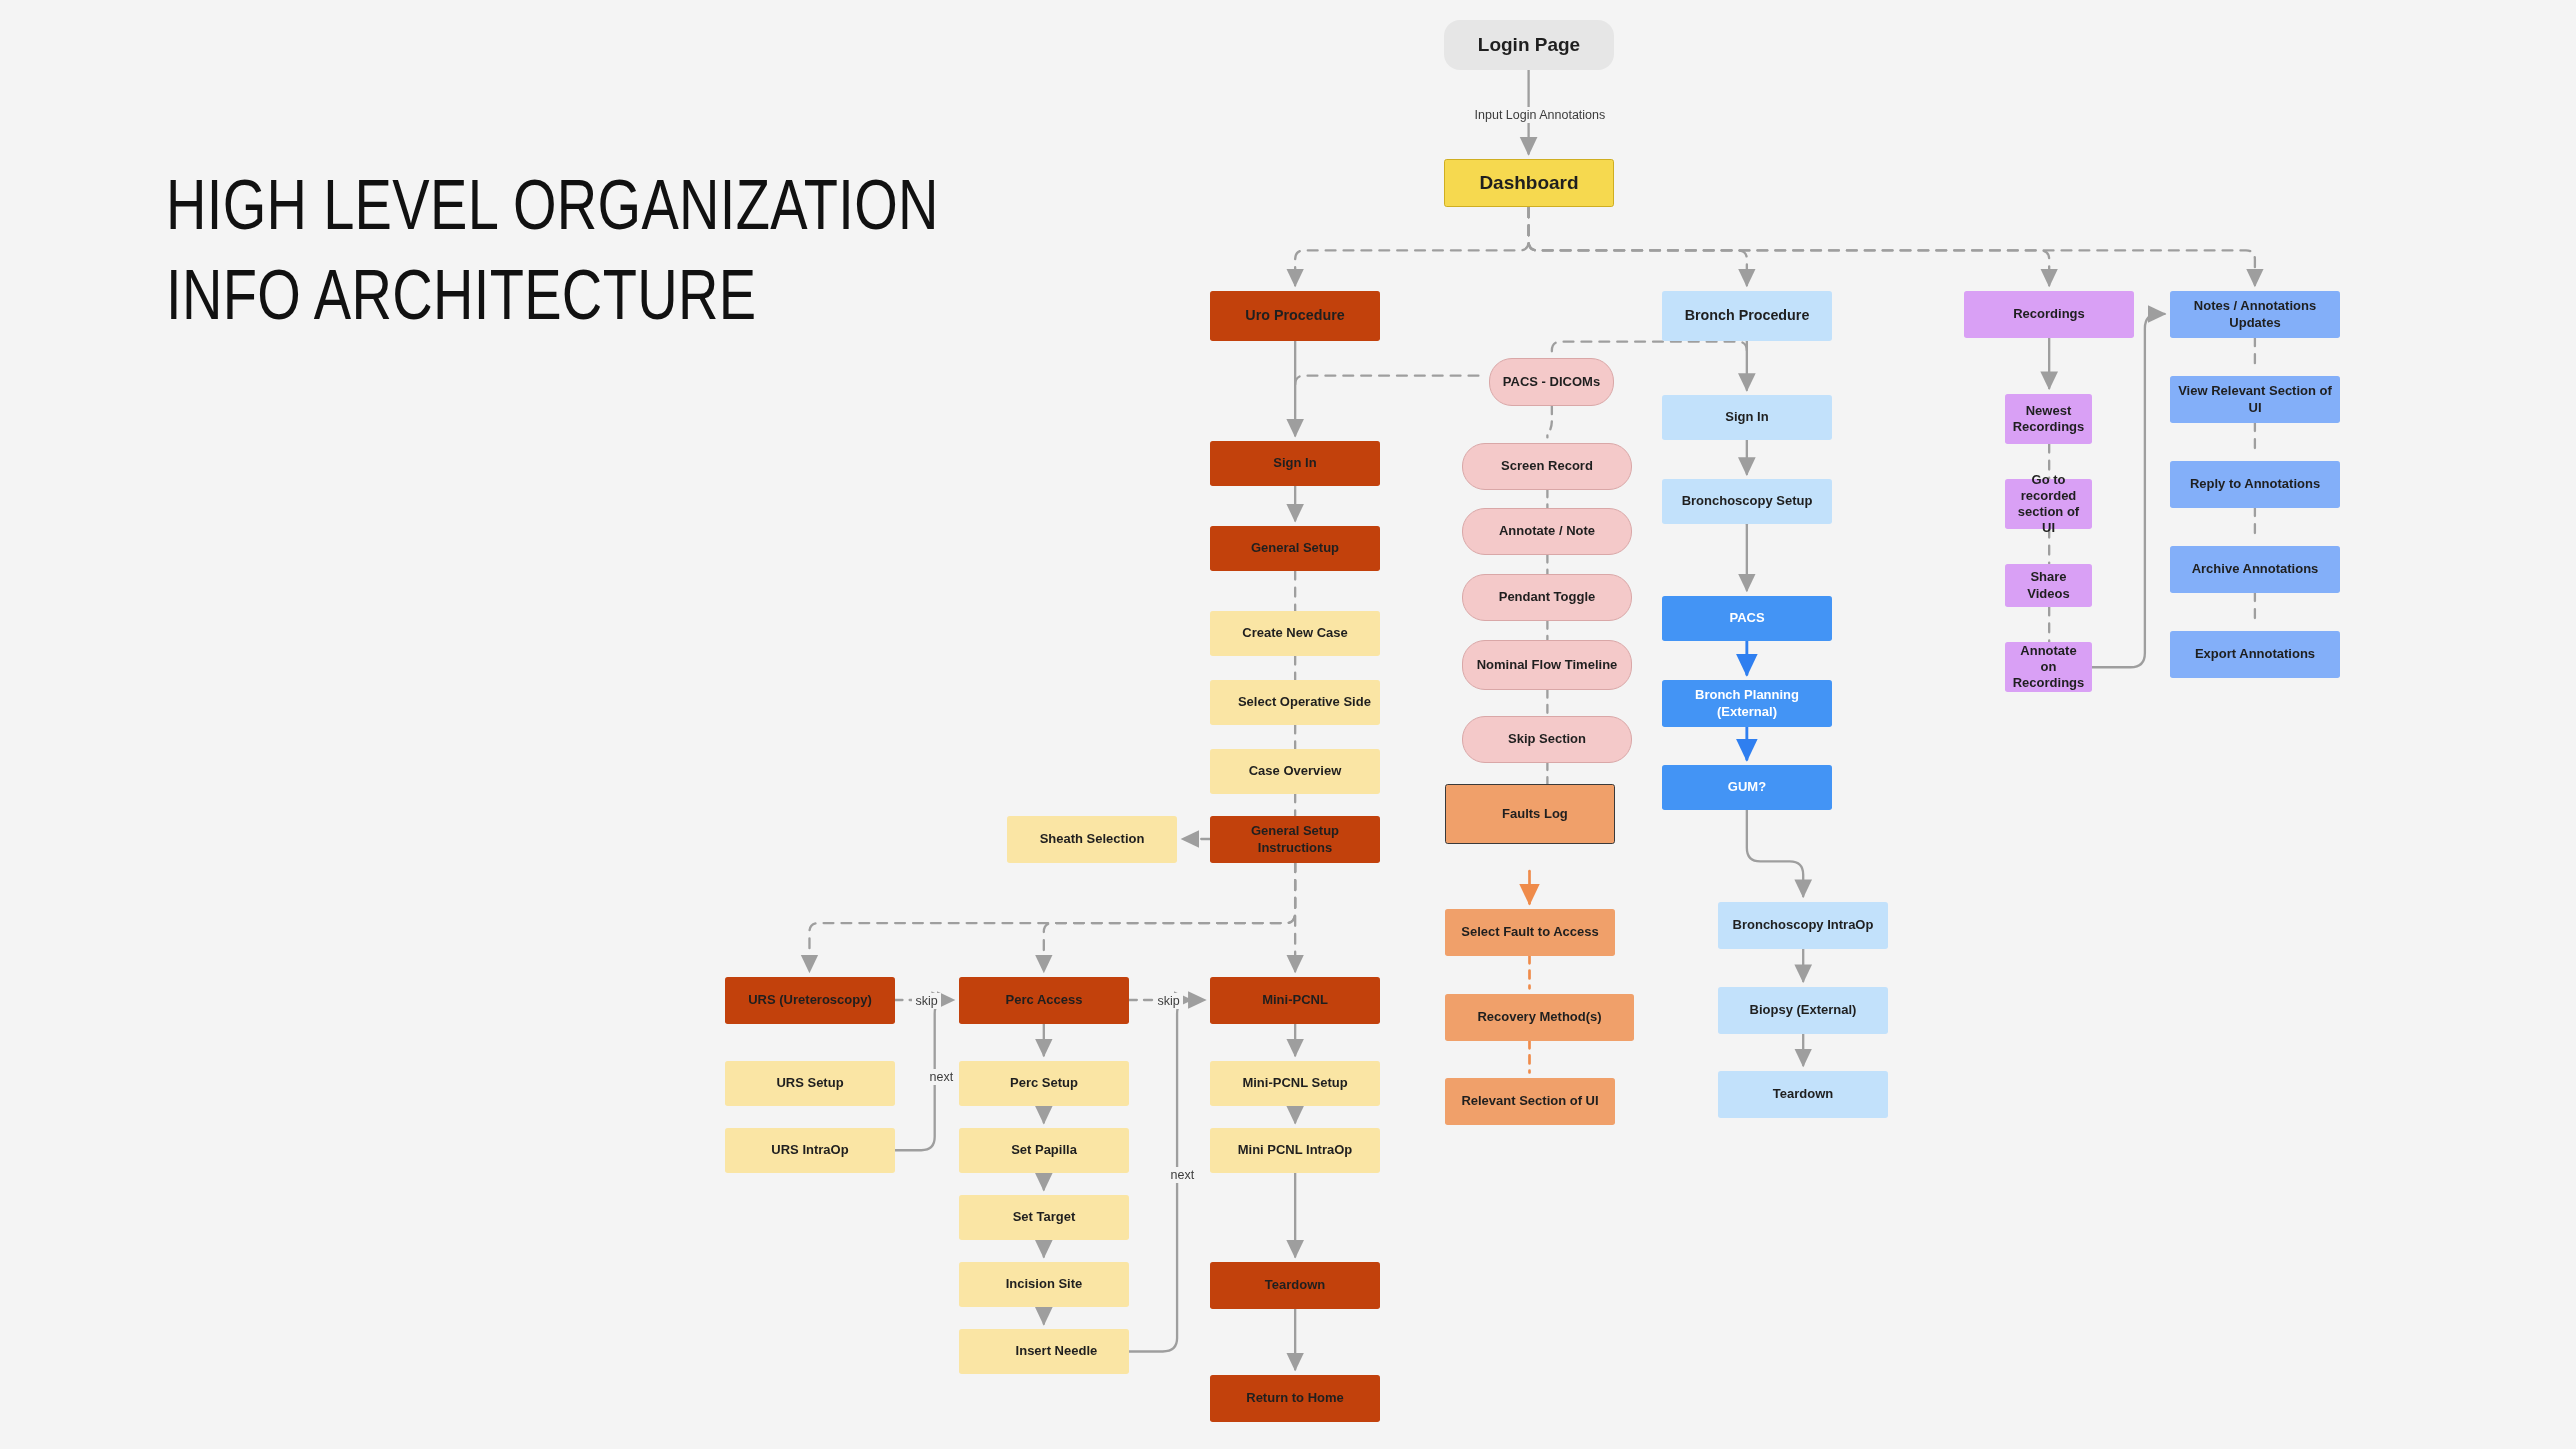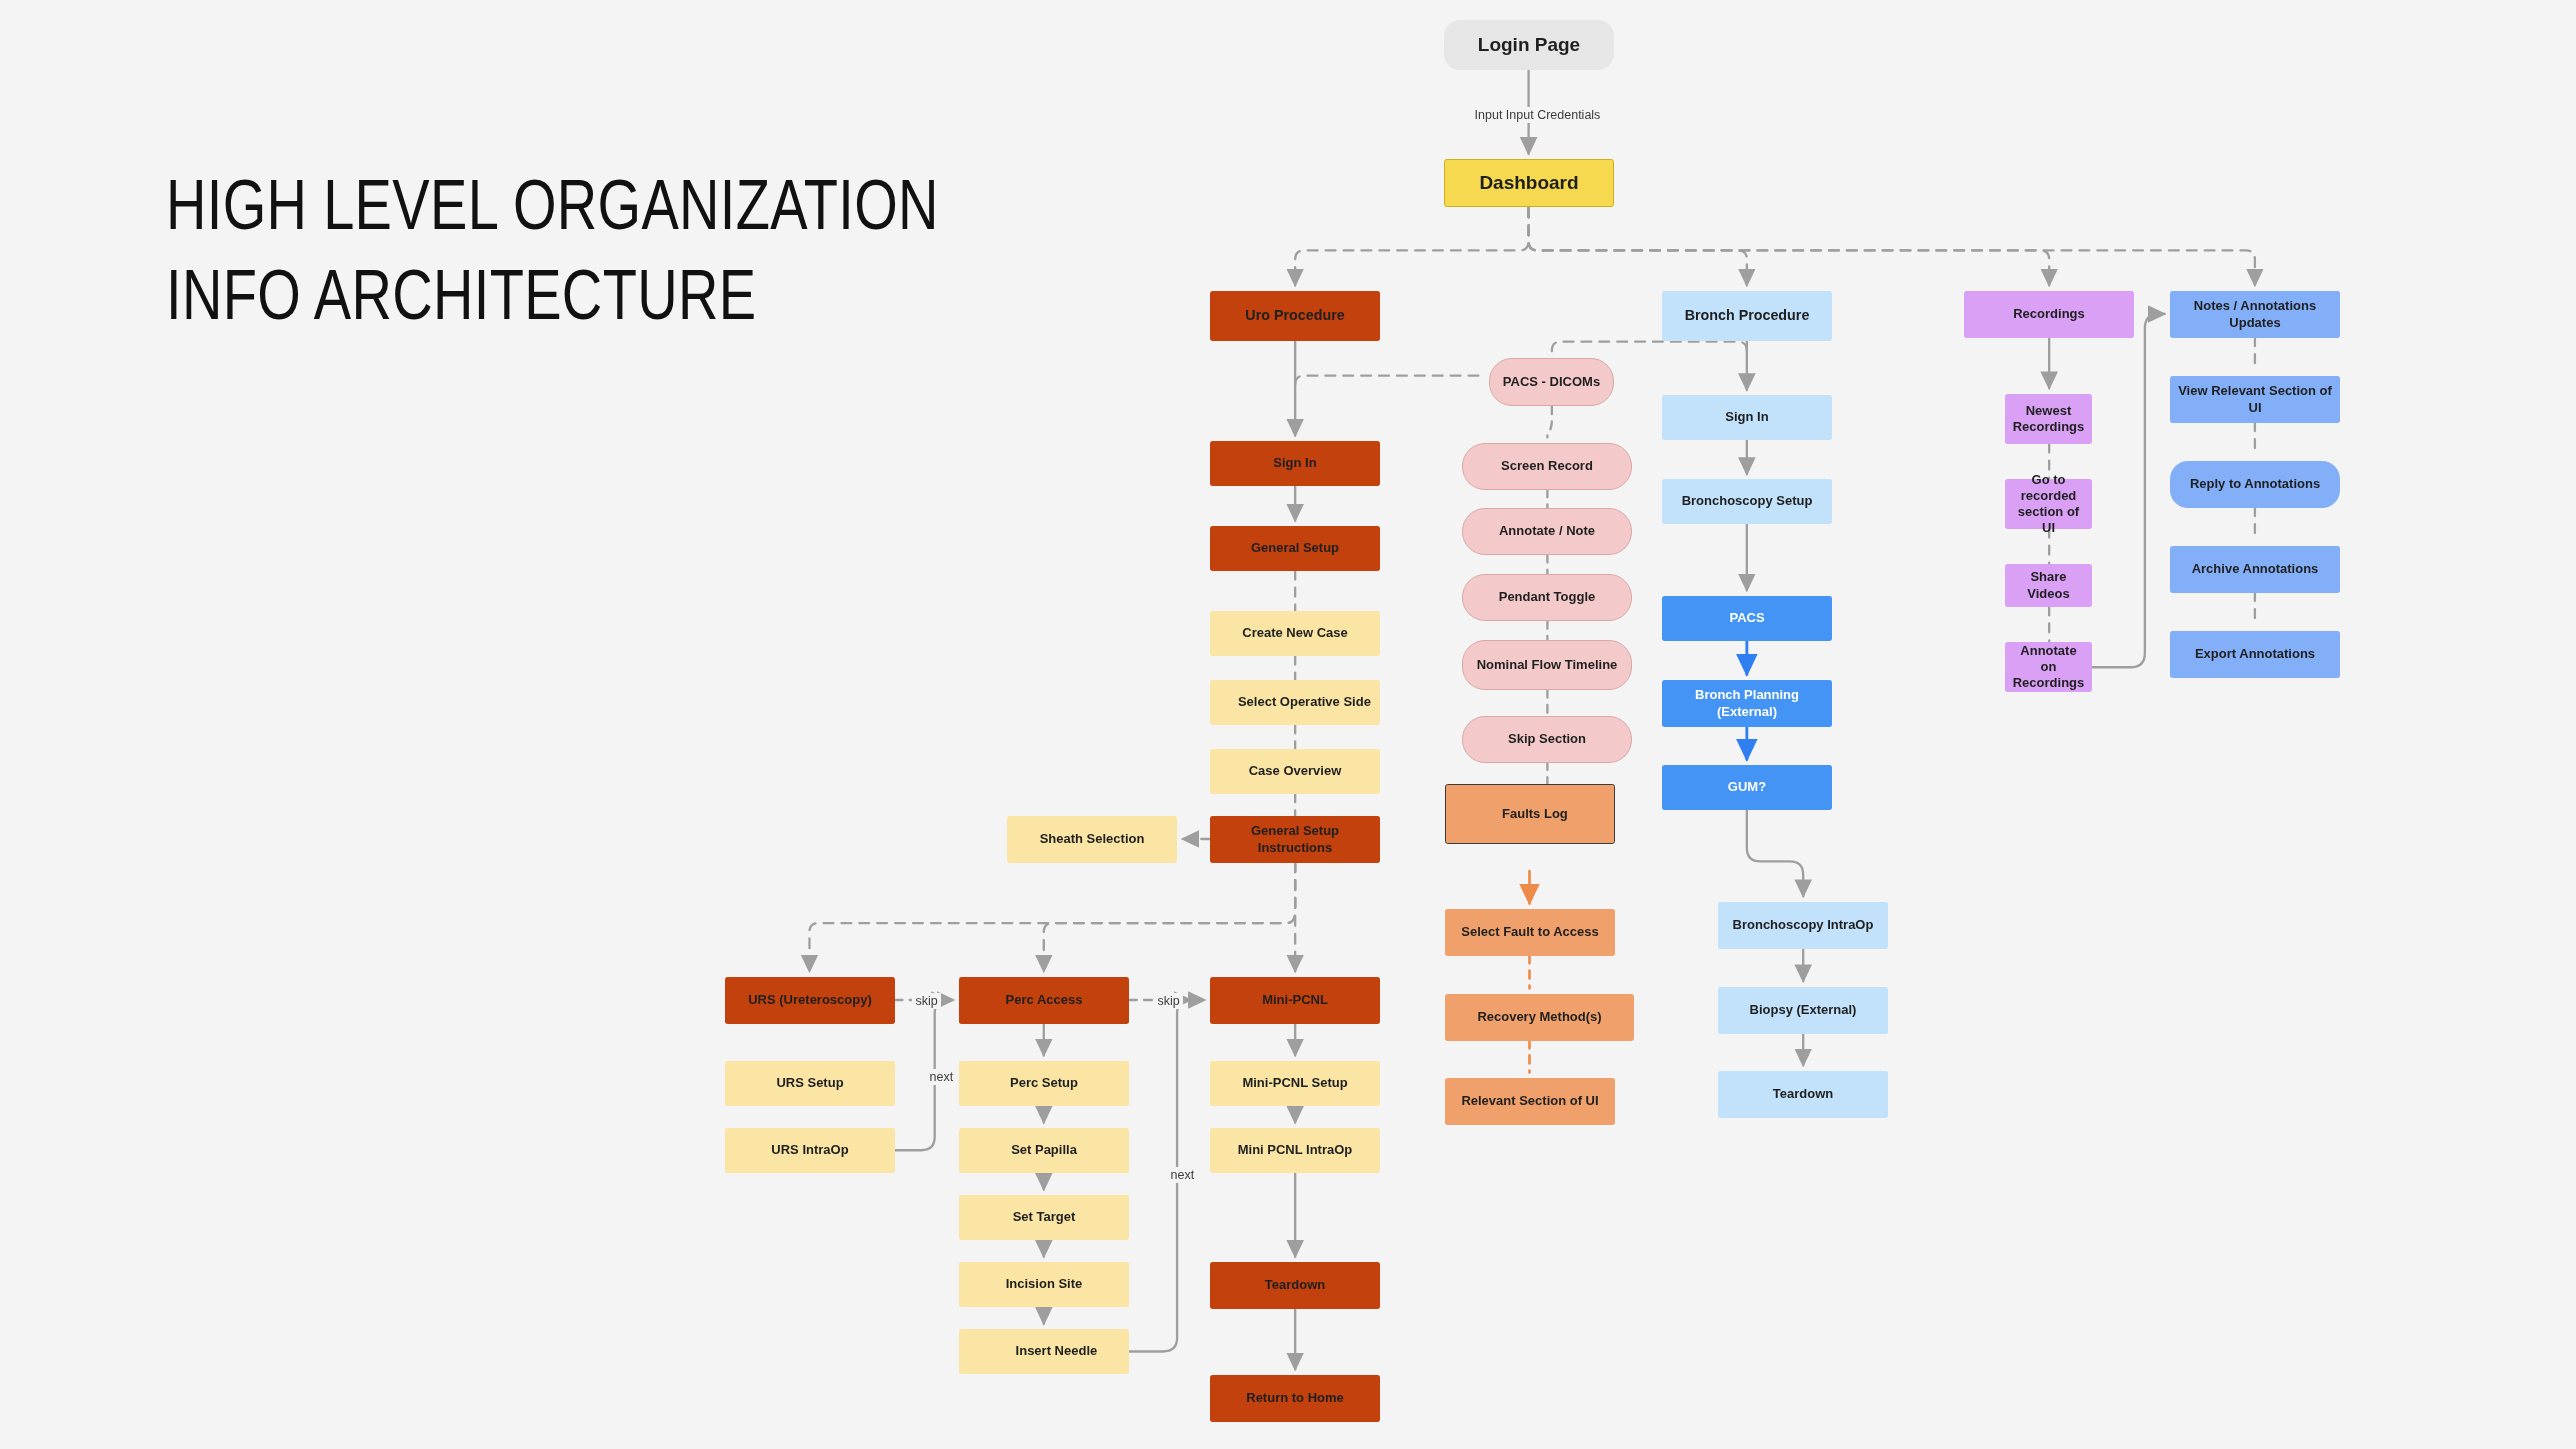--- a/index.html
+++ b/index.html
@@ -199,25 +199,25 @@
       <div class="node sq c-lightblue sm" style="left: 1718px; top: 902px; width: 170px; height: 47px;">Bronchoscopy IntraOp</div>
       <div class="node sq c-lightblue sm" style="left: 1718px; top: 987px; width: 170px; height: 47px;">Biopsy (External)</div>
       <div class="node sq c-lightblue sm" style="left: 1718px; top: 1071px; width: 170px; height: 47px;">Teardown</div>
       <div class="node sq c-purple sm" style="left: 1964px; top: 291px; width: 170px; height: 47px;">Recordings</div>
       <div class="node sq c-purple sm" style="left: 2005px; top: 394px; width: 87px; height: 50px;">Newest Recordings</div>
       <div class="node sq c-purple sm" style="left: 2005px; top: 479px; width: 87px; height: 50px;">Go to recorded section of UI</div>
       <div class="node sq c-purple sm" style="left: 2005px; top: 564px; width: 87px; height: 43px;">Share Videos</div>
       <div class="node sq c-purple sm" style="left: 2005px; top: 642px; width: 87px; height: 50px;">Annotate on Recordings</div>
       <div class="node sq c-periwinkle sm" style="left: 2170px; top: 291px; width: 170px; height: 47px;">Notes / Annotations Updates</div>
       <div class="node sq c-periwinkle sm" style="left: 2170px; top: 376px; width: 170px; height: 47px;">View Relevant Section of UI</div>
-      <div class="node sq c-periwinkle sm" style="left: 2170px; top: 461px; width: 170px; height: 47px; border-radius: 18px;">Reply to Annotations</div>
+      <div class="node sq c-periwinkle sm" style="left: 2170px; top: 461px; width: 170px; height: 47px;">Reply to Annotations</div>
       <div class="node sq c-periwinkle sm" style="left: 2170px; top: 546px; width: 170px; height: 47px;">Archive Annotations</div>
       <div class="node sq c-periwinkle sm" style="left: 2170px; top: 631px; width: 170px; height: 47px;">Export Annotations</div>
     </div>
   <div id="labels">
-      <div class="edge-label" style="left: 1471px; top: 107px;">Input Input Credentials</div>
+      <div class="edge-label" style="left: 1471px; top: 107px;">Input Login Annotations</div>
       <div class="edge-label" style="left: 912px; top: 993px;">skip</div>
       <div class="edge-label" style="left: 1154px; top: 993px;">skip</div>
       <div class="edge-label" style="left: 926px; top: 1069px;">next</div>
       <div class="edge-label" style="left: 1167px; top: 1167px;">next</div>
     </div>
 </div>
 
 
 </body></html>

